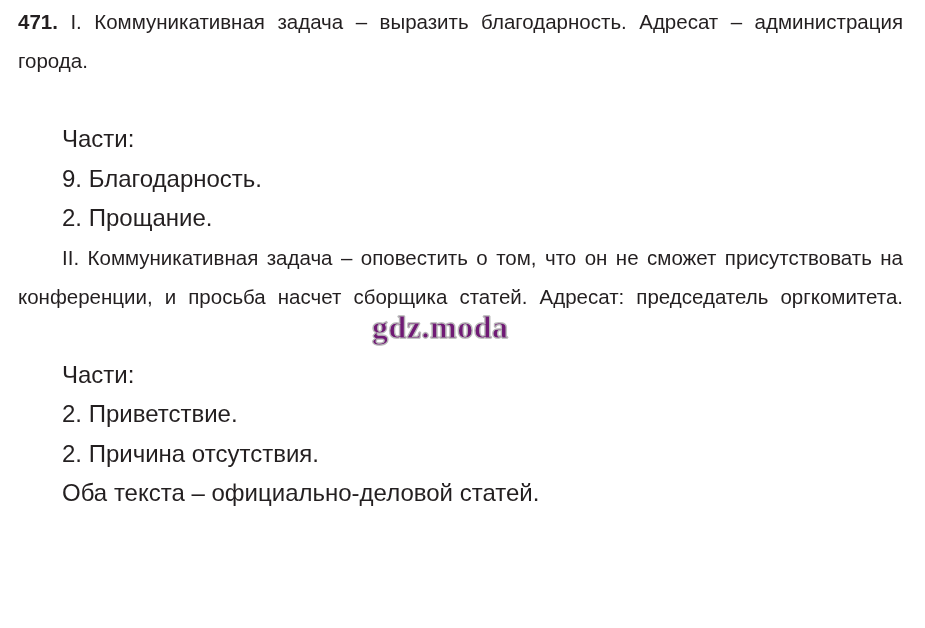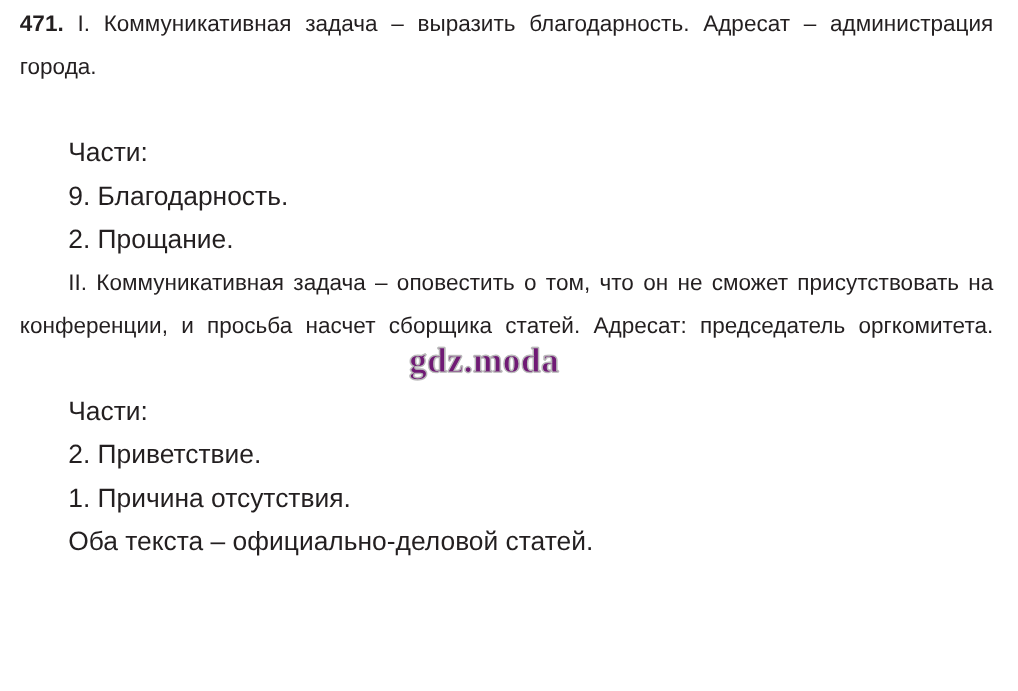--- a/index.html
+++ b/index.html
@@ -84,18 +84,18 @@
   <div class="line"><span class="indent"></span><span>Части:</span></div>
 
   <div class="line"><span class="indent"></span><span>9. Благодарность.</span></div>
   <div class="line"><span class="indent"></span><span>2. Прощание.</span></div>
 
   <p class="para para-just"><span class="indent"></span><span>II. Коммуникативная задача – оповестить о том, что он не сможет присутствовать на конференции, и просьба насчет сборщика статей. Адресат: председатель оргкомитета.</span></p>
 
   <div class="line"><span class="indent"></span><span>Части:</span></div>
 
   <div class="line"><span class="indent"></span><span>2. Приветствие.</span></div>
-  <div class="line"><span class="indent"></span><span>1. Причина отсутствия.</span></div>
+  <div class="line"><span class="indent"></span><span>2. Причина отсутствия.</span></div>
 
   <div class="line"><span class="indent"></span><span>Оба текста – официально-деловой статей.</span></div>
 
   <div class="watermark">gdz.moda</div>
 </div>
 
 </body></html>

